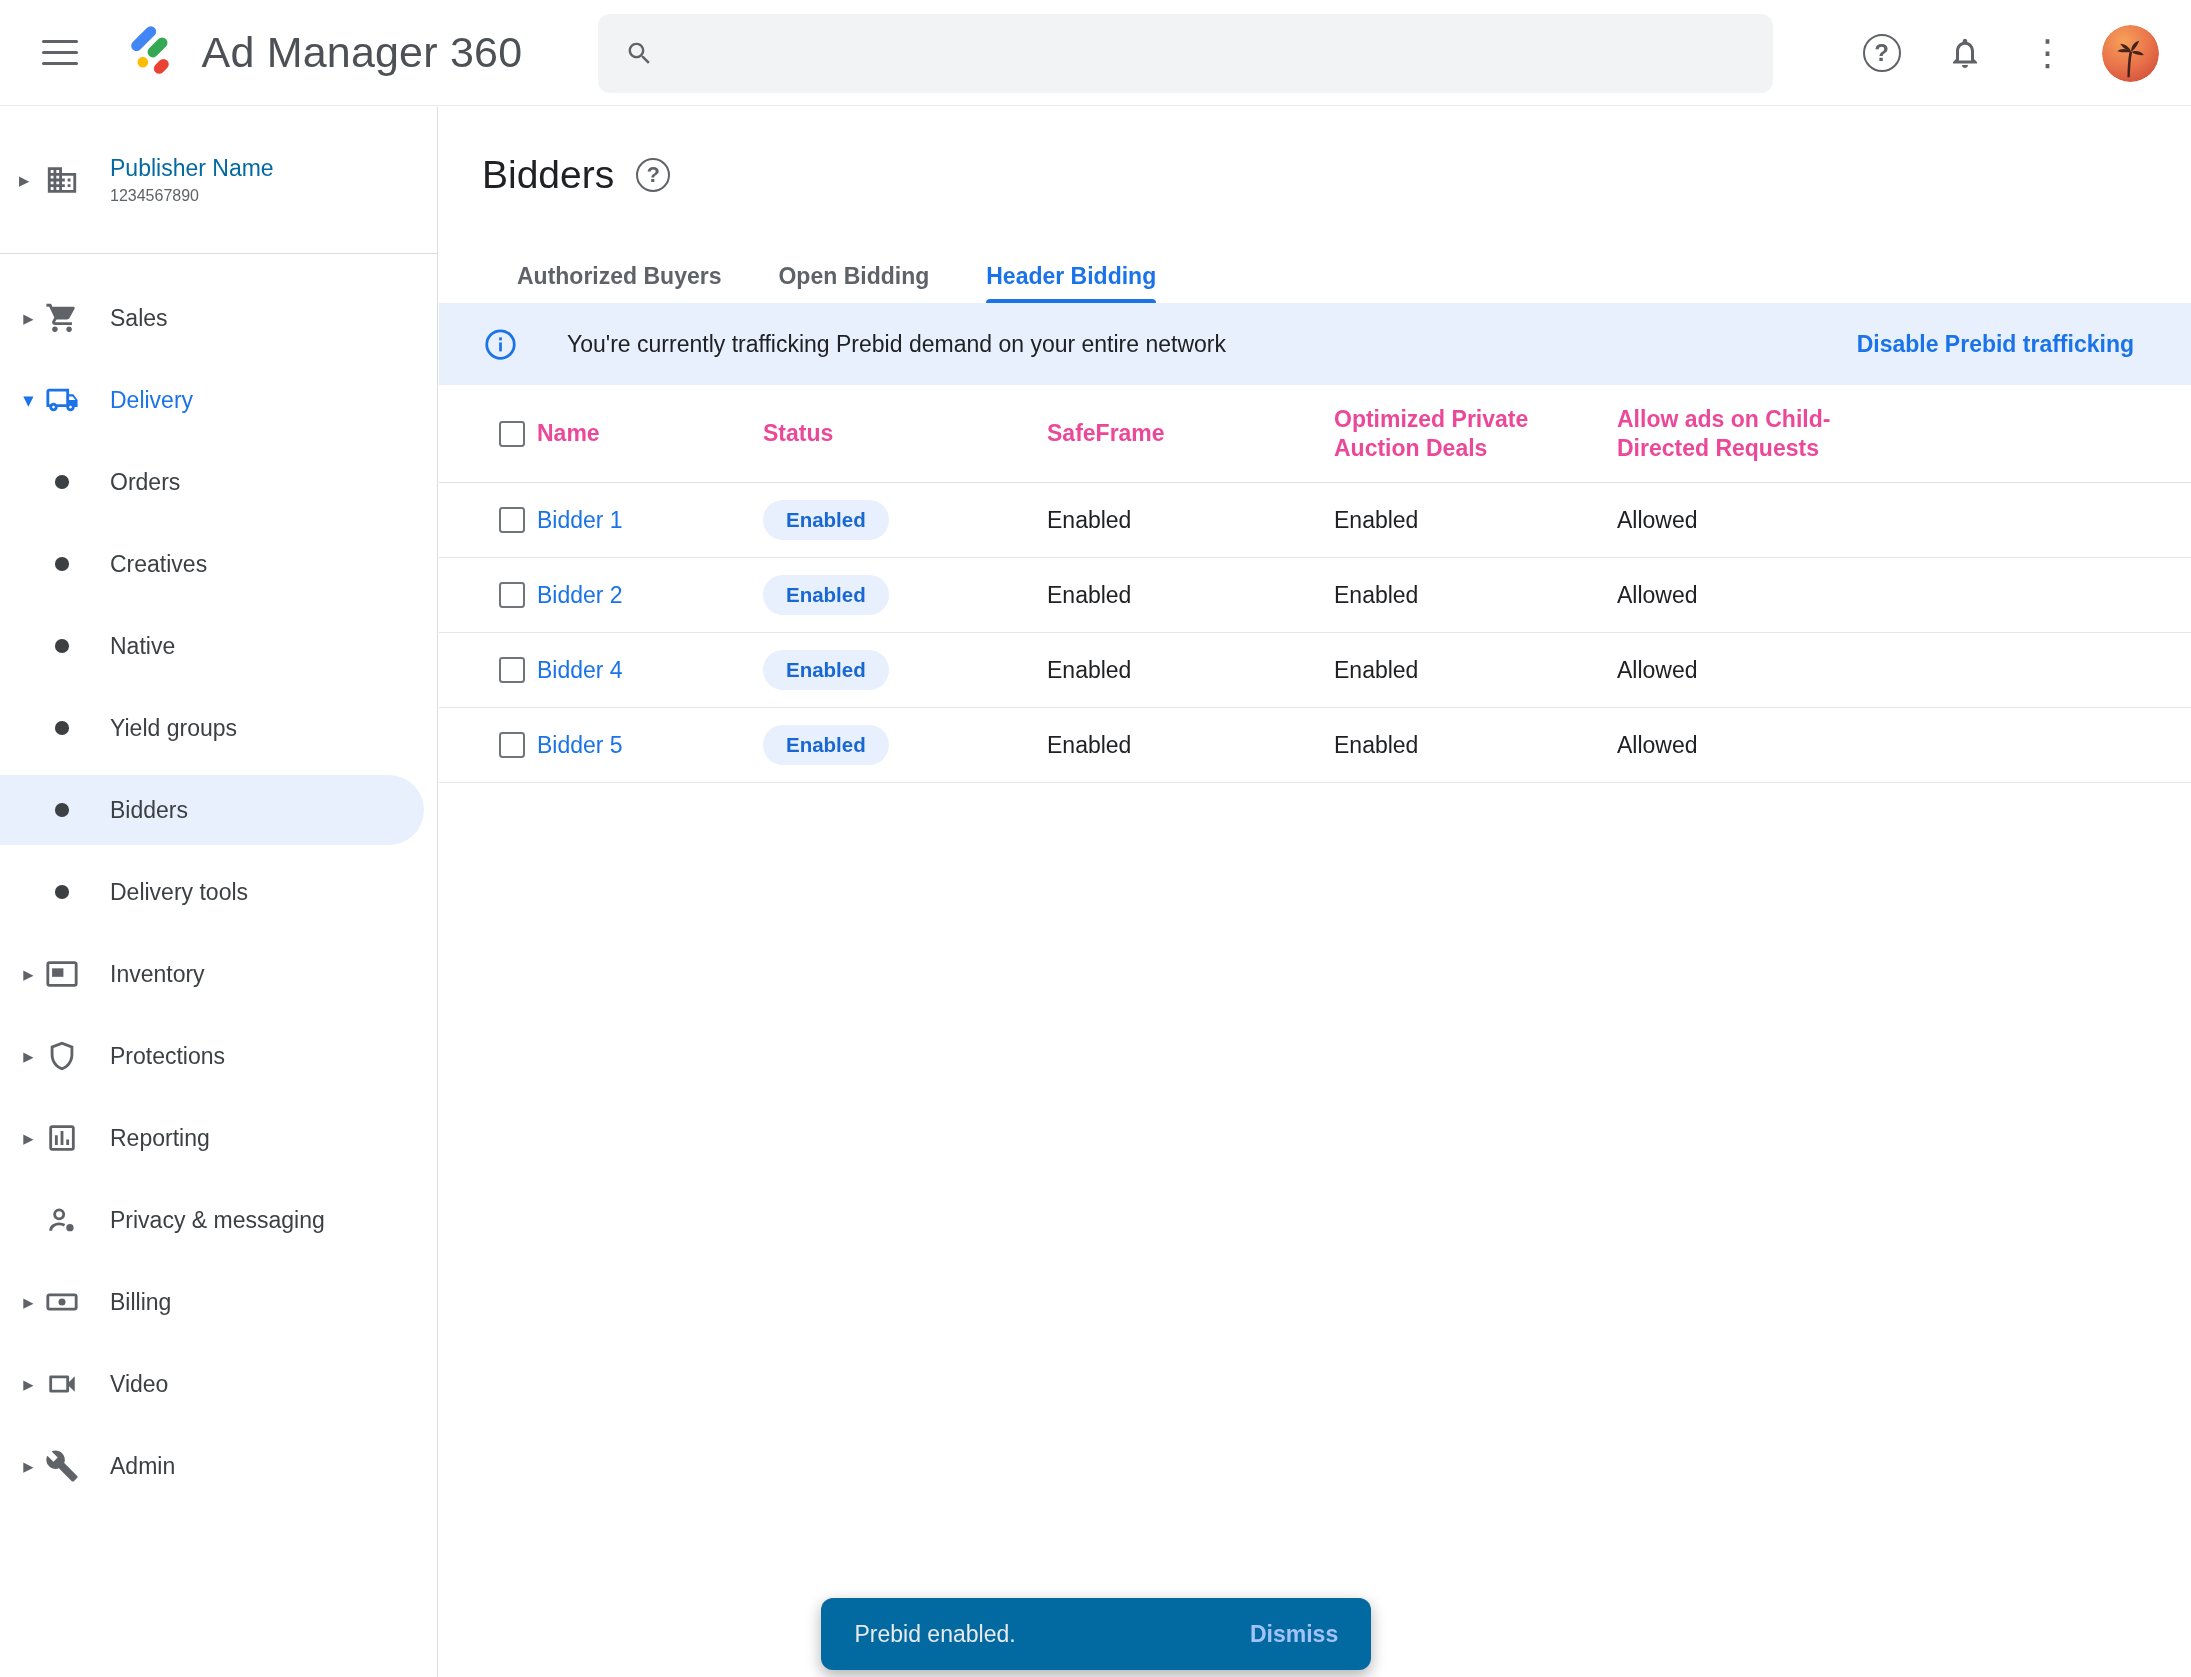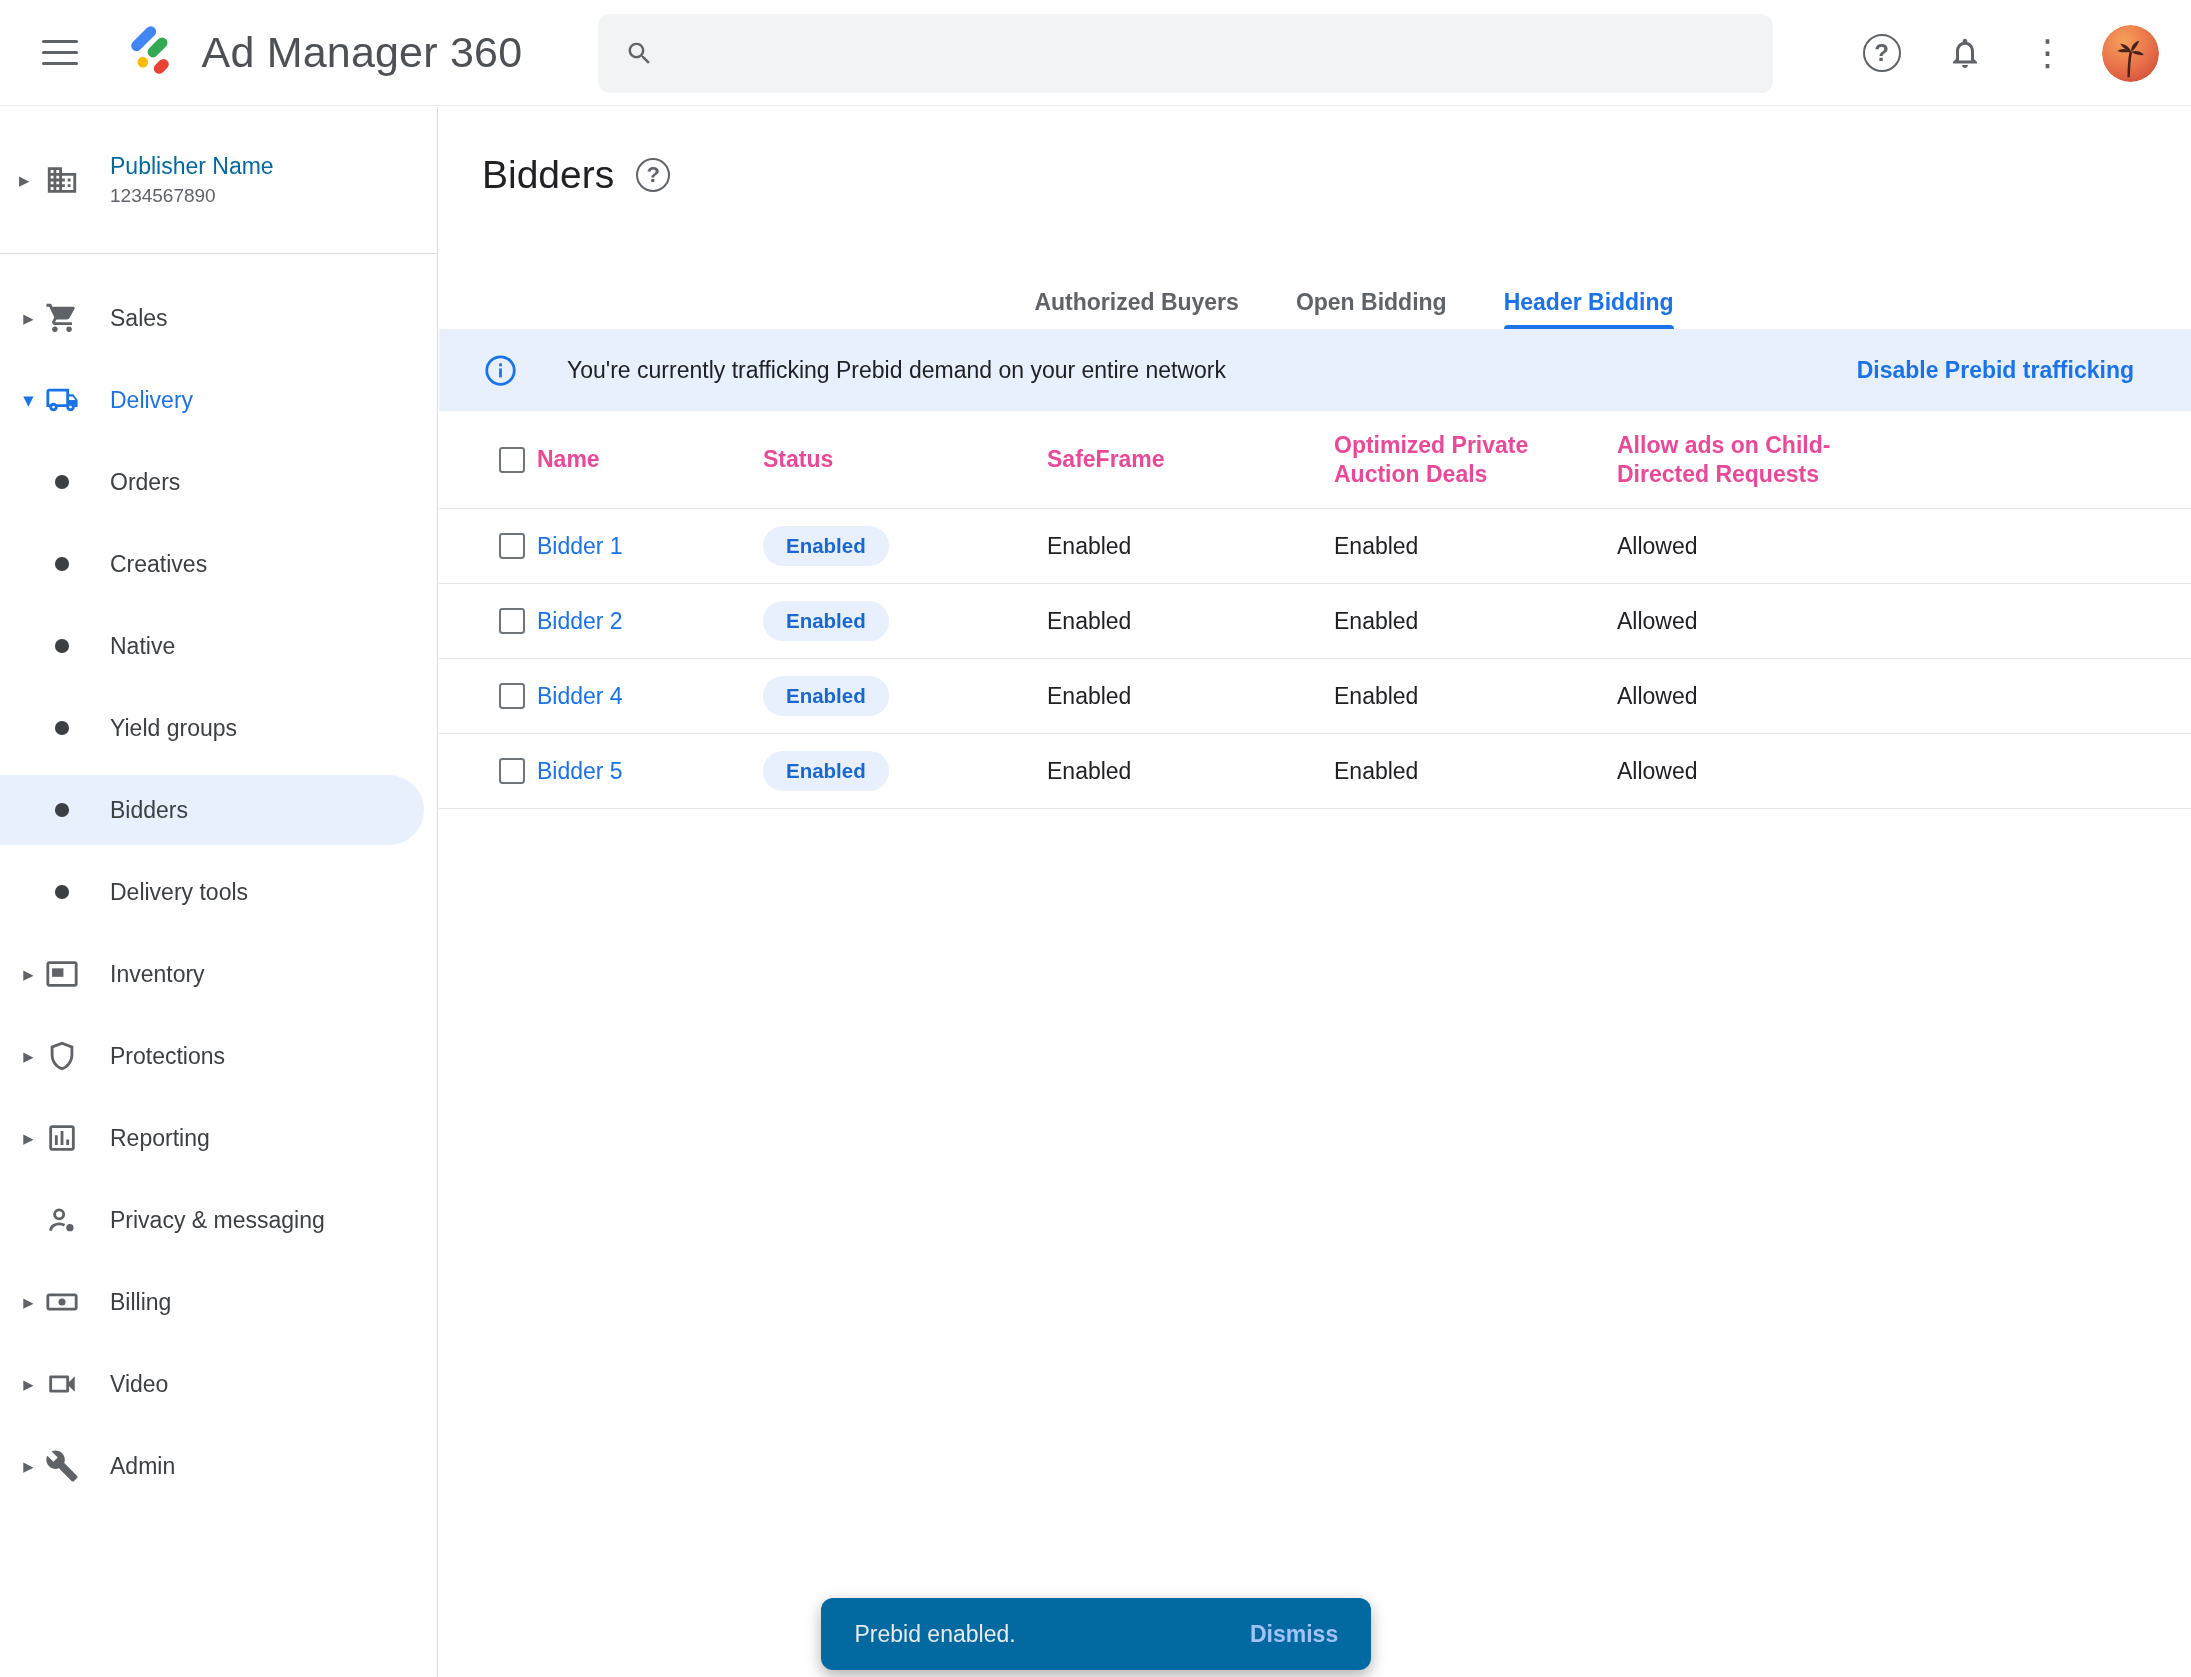--- a/index.html
+++ b/index.html
@@ -28,41 +28,41 @@
 
   
   .sidebar { position: fixed; top: 107px; left: 0; width: 438px; height: 1571px; background: #fff;
     border-right: 0.9px solid #dadce0; z-index: 40; }
   .publisher { height: 147px; border-bottom: 0.9px solid #dadce0; position: relative;
     display: flex; align-items: center; }
   .pub-arrow { position: absolute; left: 19px; color: #5f6368; font-size: 20.5px; }
   .pub-icon { position: absolute; left: 45px; width: 34px; height: 34px; }
   .pub-text { margin-left: 110px; }
   .pub-name { font-size: 23px; color: #0369a1; }
-  .pub-id { font-size: 19px; color: #5f6368; margin-top: 5.1px; }
+  .pub-id { font-size: 16px; color: #5f6368; margin-top: 5.1px; }
 
   .nav { padding-top: 23px; }
   .item { position: relative; height: 82px; display: flex; align-items: center; cursor: pointer; }
   .item .arrow { position: absolute; left: 19px; width: 19px; text-align: center; color: #5f6368; font-size: 20.5px; z-index: 1; }
   .item .arrow.blue { color: #1a73e8; }
   .item .icon { position: absolute; left: 45px; width: 34px; height: 34px; z-index: 1; }
   .item .bullet { position: absolute; left: 55px; width: 13.7px; height: 13.7px; border-radius: 50%; background: #3c4043; z-index: 1; }
   .item .label { margin-left: 110px; font-size: 23px; color: #3c4043; position: relative; z-index: 1; }
   .item.delivery .label { color: #1a73e8; }
   .item.active::before { content: ""; position: absolute; left: 0; top: 6px; bottom: 6px; width: 424px;
     background: #e8f0fe; border-radius: 0 41px 41px 0; }
 
   
   .main { position: absolute; left: 439px; top: 107px; width: 1752px; }
   .title-row { padding: 45px 0 0 43px; display: flex; align-items: center; gap: 22px; }
   .page-title { font-size: 39px; font-weight: 400; color: #202124; line-height: 45px; }
   .title-help { width: 34px; height: 34px; border: 2.6px solid #5f6368; border-radius: 50%;
     display: flex; align-items: center; justify-content: center; font-size: 22px; font-weight: 700; color: #5f6368; cursor: pointer; }
 
-  .tabs { margin-top: 92px; padding-left: 78px; display: flex; gap: 57px; justify-content: center; }
+  .tabs { margin-top: 66px; padding-left: 78px; display: flex; gap: 57px; }
   .tab { font-size: 23px; font-weight: 600; color: #5f6368; padding-bottom: 13px; position: relative; cursor: pointer; }
   .tab.active { color: #1a73e8; }
   .tab.active::after { content: ""; position: absolute; left: 0; right: 0; bottom: 0; height: 4.3px;
     background: #1a73e8; border-radius: 4.3px 4.3px 0 0; }
 
   .banner { height: 82px; background: #e8f0fe; display: flex; align-items: center; padding: 0 57px 0 45px; gap: 17px; }
   .banner-text { margin-left: 33px; font-size: 23px; color: #202124; flex: 1; }
   .banner-action { font-size: 23px; font-weight: 600; color: #1a73e8; cursor: pointer; white-space: nowrap; }
 
   .grid { display: grid; grid-template-columns: 38px 226px 284px 287px 283px auto;

